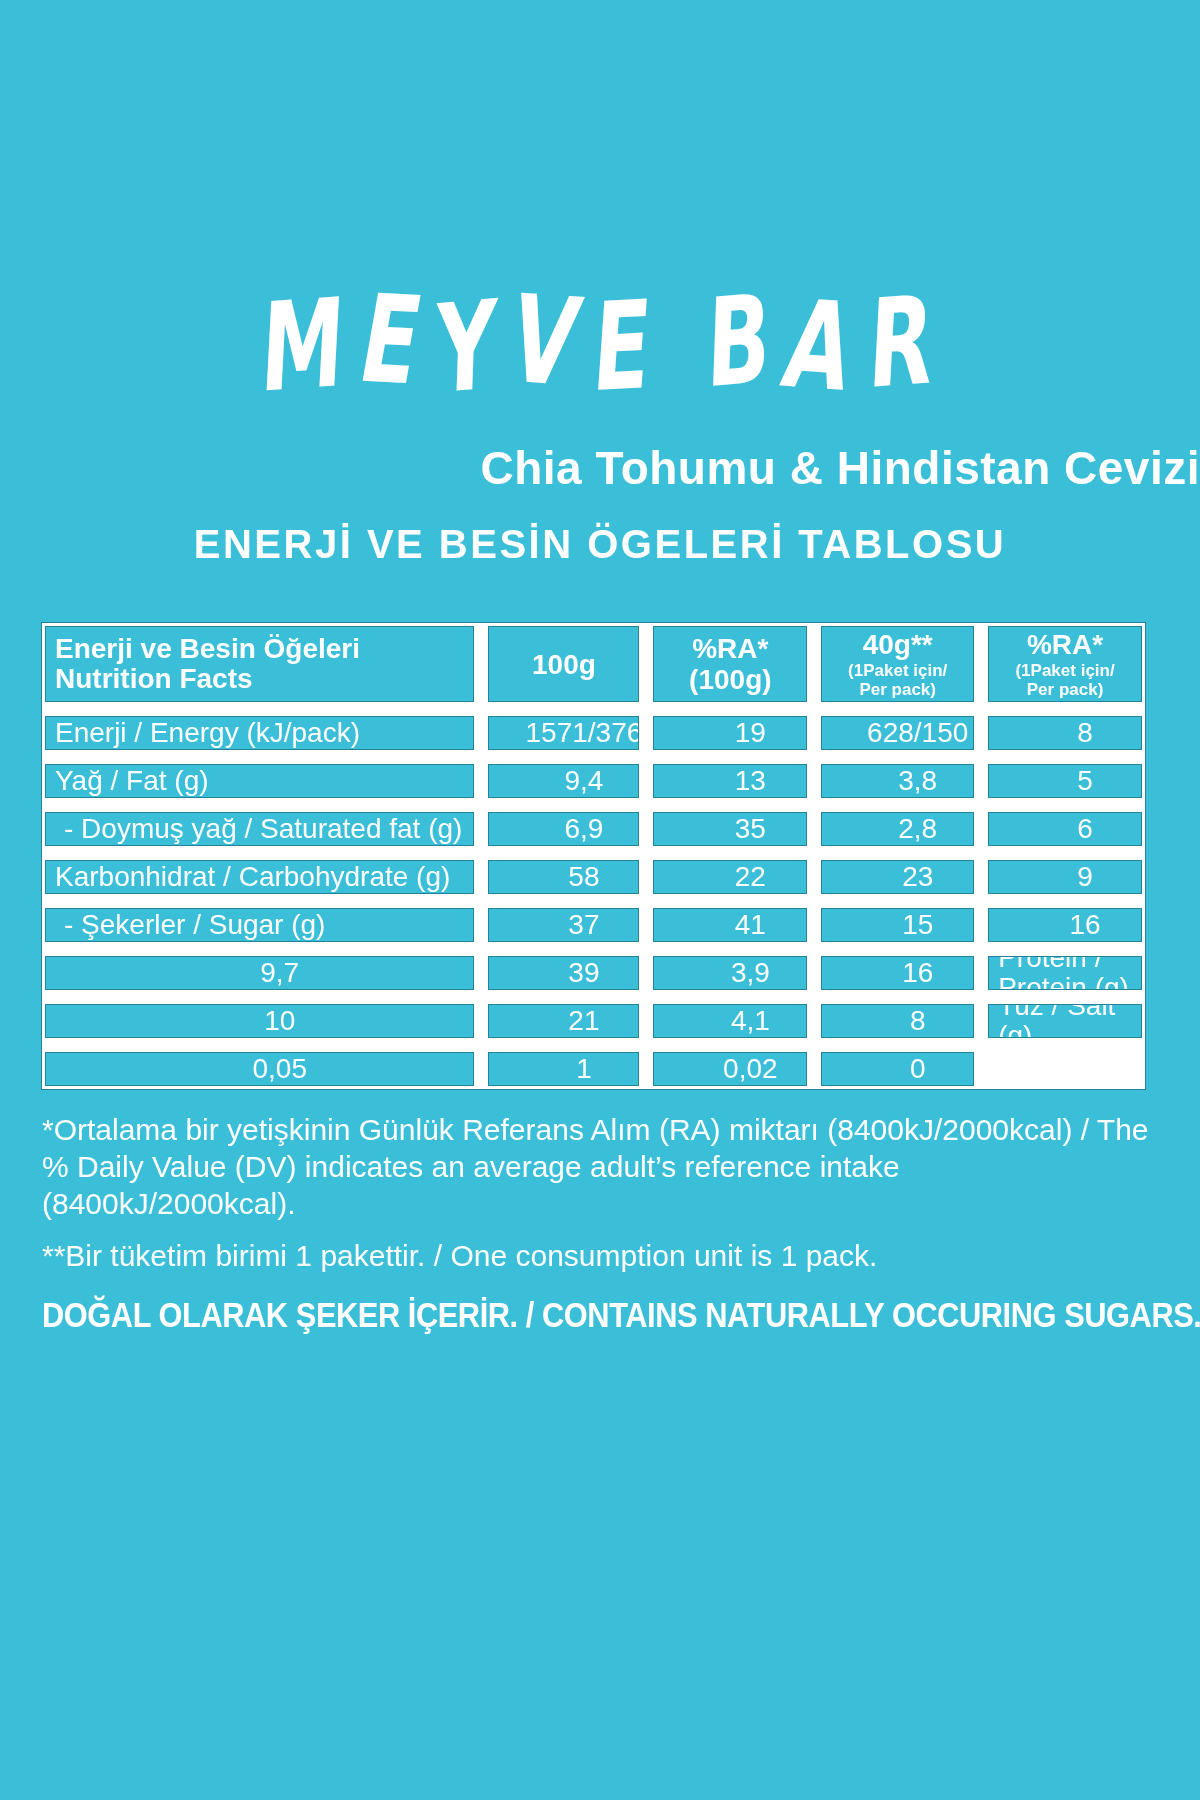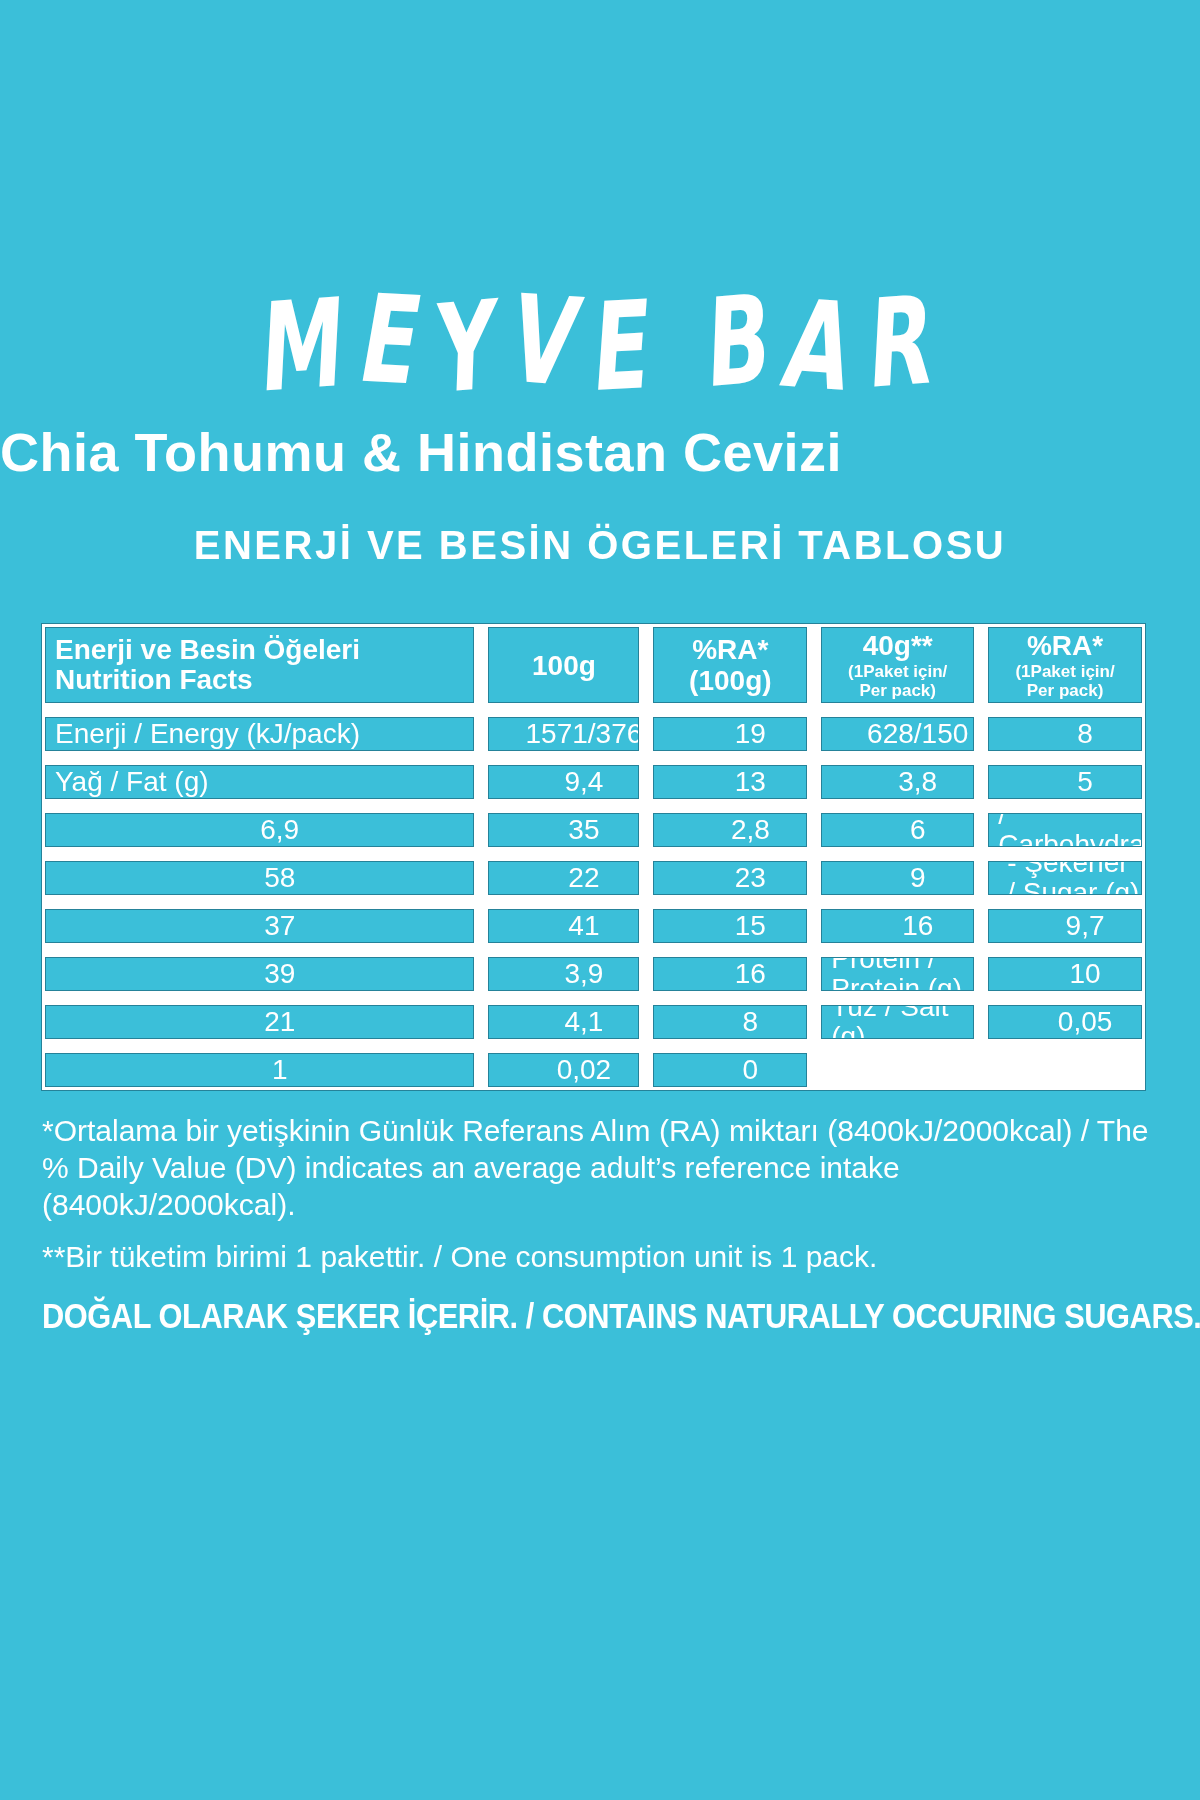--- a/index.html
+++ b/index.html
@@ -33,29 +33,29 @@
   .bl:nth-child(2){--r:3deg;--ty:-3px;}
   .bl:nth-child(3){--r:-5deg;--ty:4px;}
   .bl:nth-child(4){--r:4deg;--ty:-2px;}
   .bl:nth-child(5){--r:-3deg;--ty:3px;}
   .bl:nth-child(7){--r:-5deg;--ty:-2px;}
   .bl:nth-child(8){--r:4deg;--ty:3px;}
   .bl:nth-child(9){--r:-4deg;--ty:-1px;}
 
   
   .product{
-    margin-top:24px;
-    text-align:left;
+    margin-top:40px;
+    text-align:right;
     font-weight:bold;
-    font-size:54px;
+    font-size:46px;
     line-height:60px;
     letter-spacing:0.5px;
   }
   .section-title{
-    margin-top:40px;
+    margin-top:23px;
     text-align:center;
     font-weight:bold;
     font-size:40px;
     line-height:46px;
     letter-spacing:2.5px;
   }
 
   
   .nutri-table{
     margin:56px 0 0 42px;
@@ -139,20 +139,21 @@
   <div class="cell lbl">Enerji / Energy (kJ/pack)</div>
       <div class="cell num">1571/376</div>
       <div class="cell num">19</div>
       <div class="cell num">628/150</div>
       <div class="cell num">8</div>
       <div class="cell lbl">Yağ / Fat (g)</div>
       <div class="cell num">9,4</div>
       <div class="cell num">13</div>
       <div class="cell num">3,8</div>
       <div class="cell num">5</div>
+      <div class="cell lbl indent">- Doymuş yağ / Saturated fat (g)</div>
       <div class="cell num">6,9</div>
       <div class="cell num">35</div>
       <div class="cell num">2,8</div>
       <div class="cell num">6</div>
       <div class="cell lbl">Karbonhidrat / Carbohydrate (g)</div>
       <div class="cell num">58</div>
       <div class="cell num">22</div>
       <div class="cell num">23</div>
       <div class="cell num">9</div>
       <div class="cell lbl indent">- Şekerler / Sugar (g)</div>

